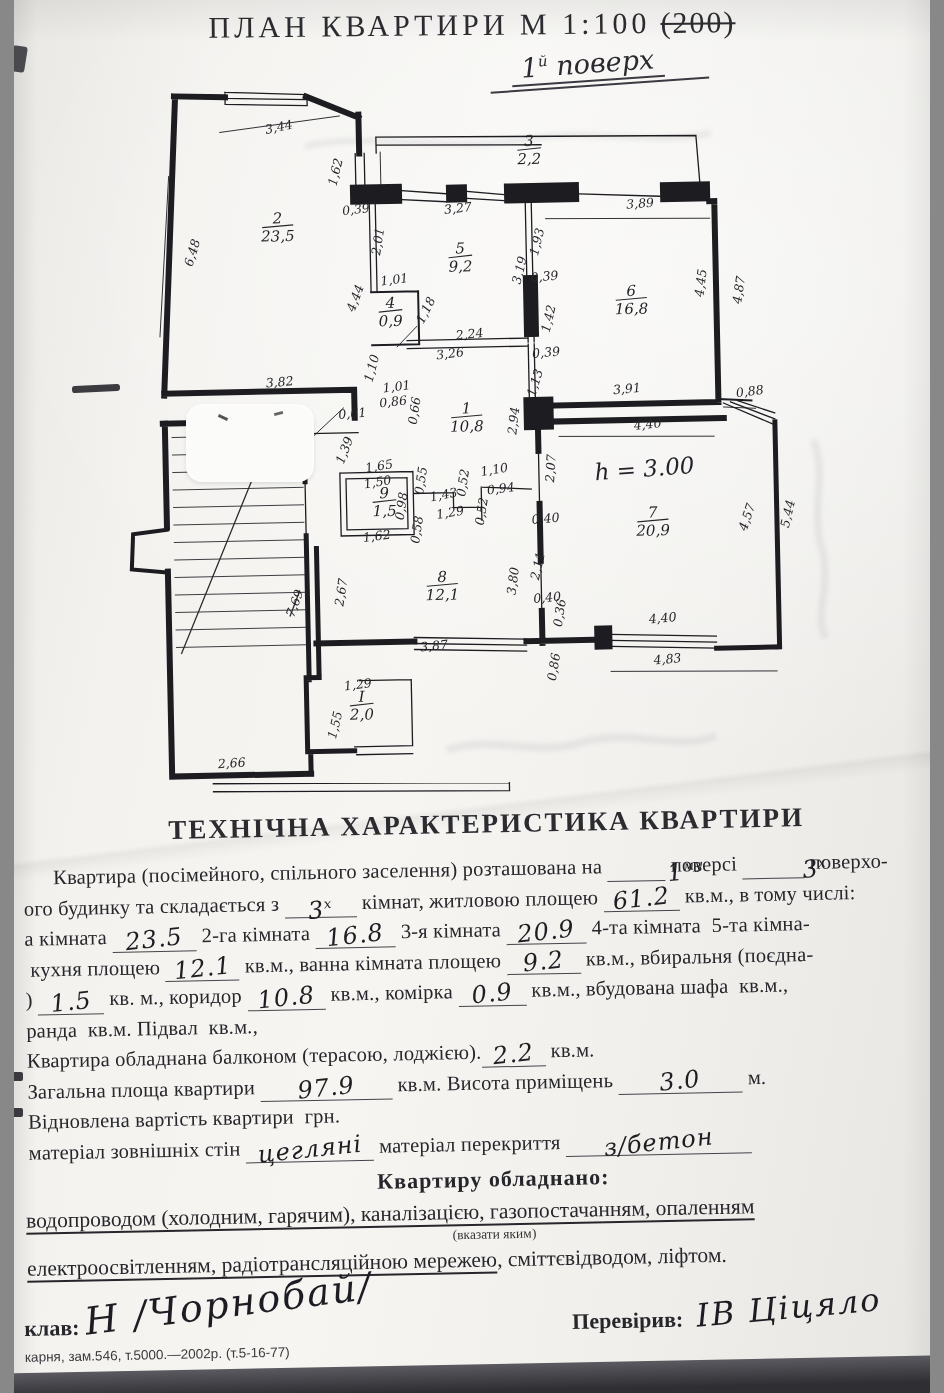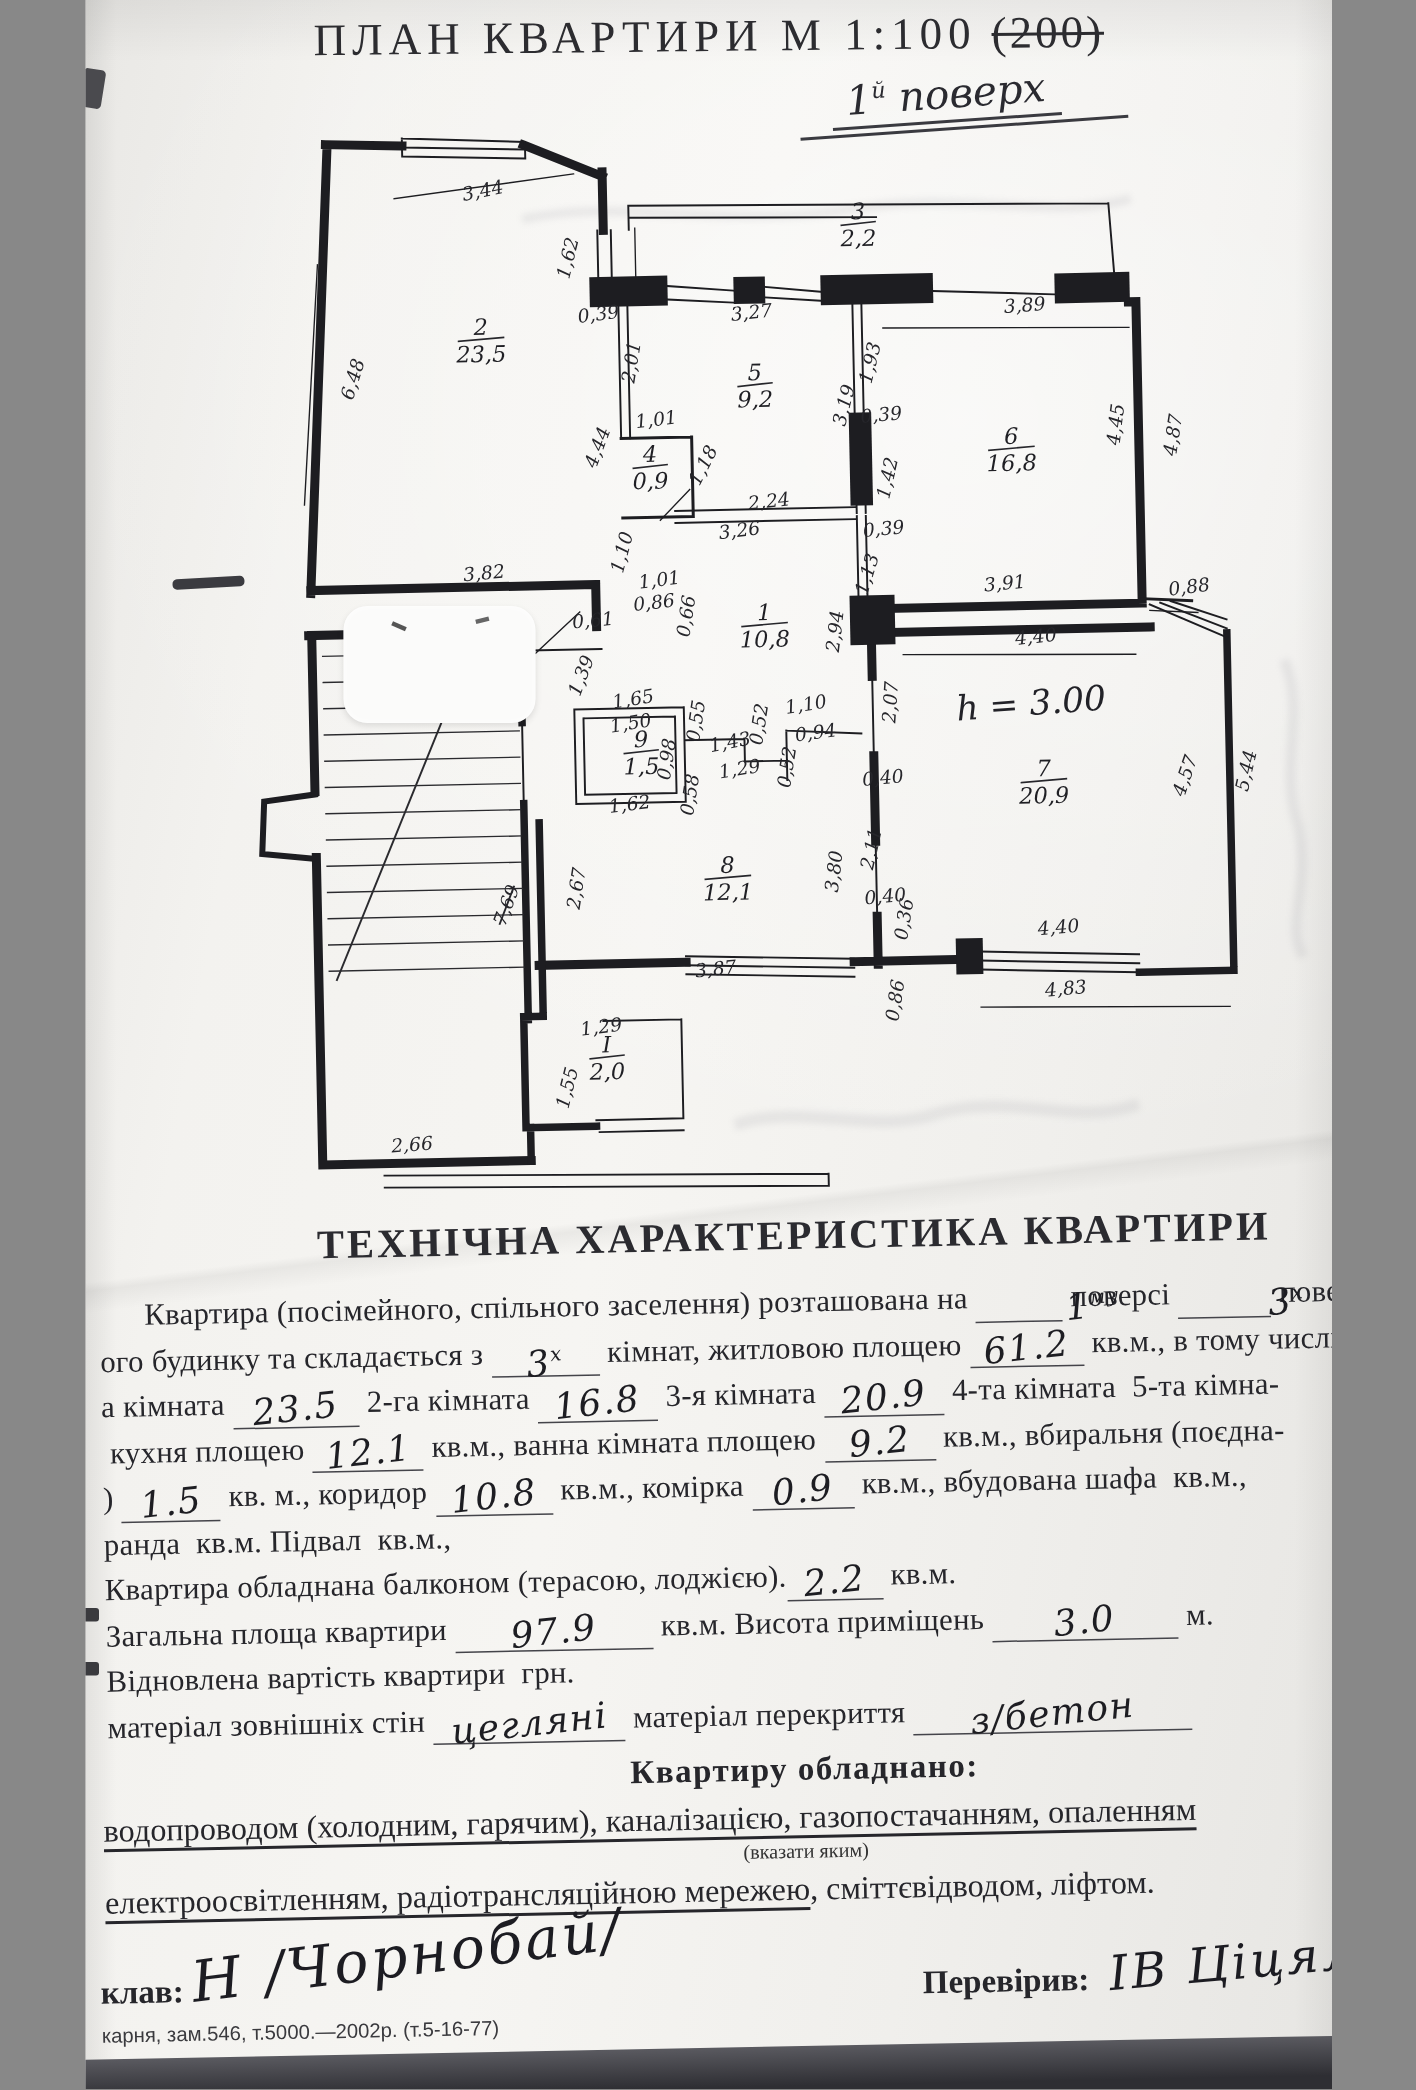--- a/index.html
+++ b/index.html
@@ -1,17 +1,17 @@
 <!DOCTYPE html>
 <html><head>
 <meta charset="utf-8">
 <style>
   html,body{margin:0;padding:0;background:#888;}
   .paper{
-    position:relative;width:831px;height:1393px;margin:0 auto;overflow:hidden;
+    position:relative;width:916px;height:1393px;margin:0 auto;overflow:hidden;
     background:
       radial-gradient(120% 60% at 70% 20%, rgba(255,255,255,.55), rgba(255,255,255,0) 60%),
       linear-gradient(100deg,#e9e8e5 0%,#f3f2ef 18%,#f6f5f2 45%,#f0efec 72%,#e7e6e3 100%);
     font-family:"Liberation Serif",serif;color:#222;
   }
   .paper::before{ 
     content:"";position:absolute;inset:0;pointer-events:none;
     background:
       linear-gradient(to bottom, rgba(0,0,0,.06), rgba(0,0,0,0) 3%),
       linear-gradient(to right, rgba(0,0,0,.07), rgba(0,0,0,0) 2.5%),

